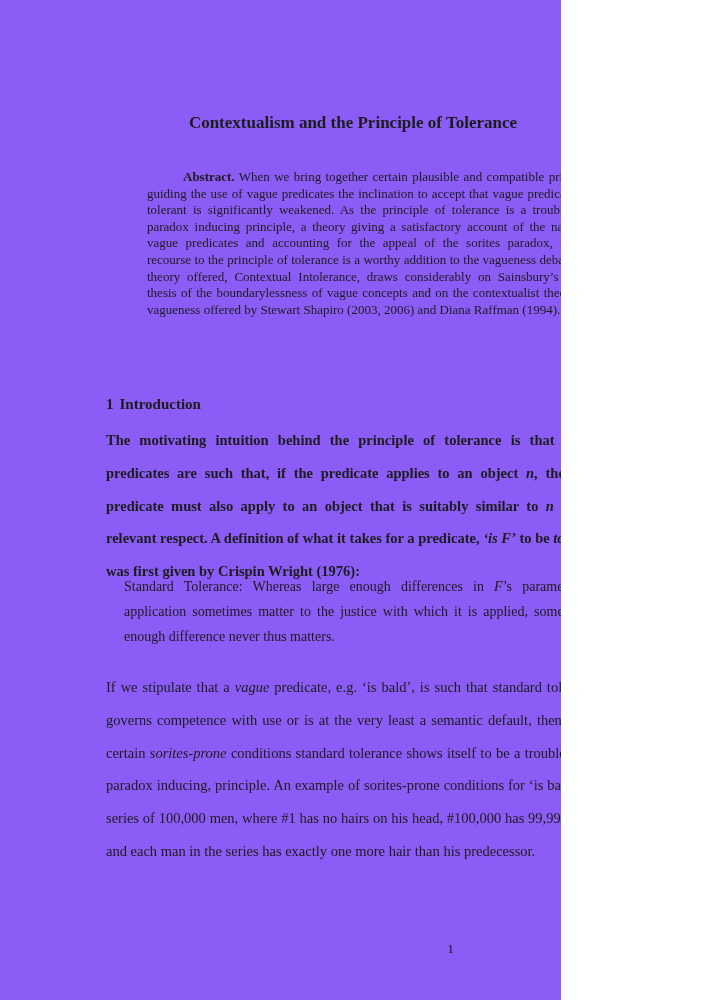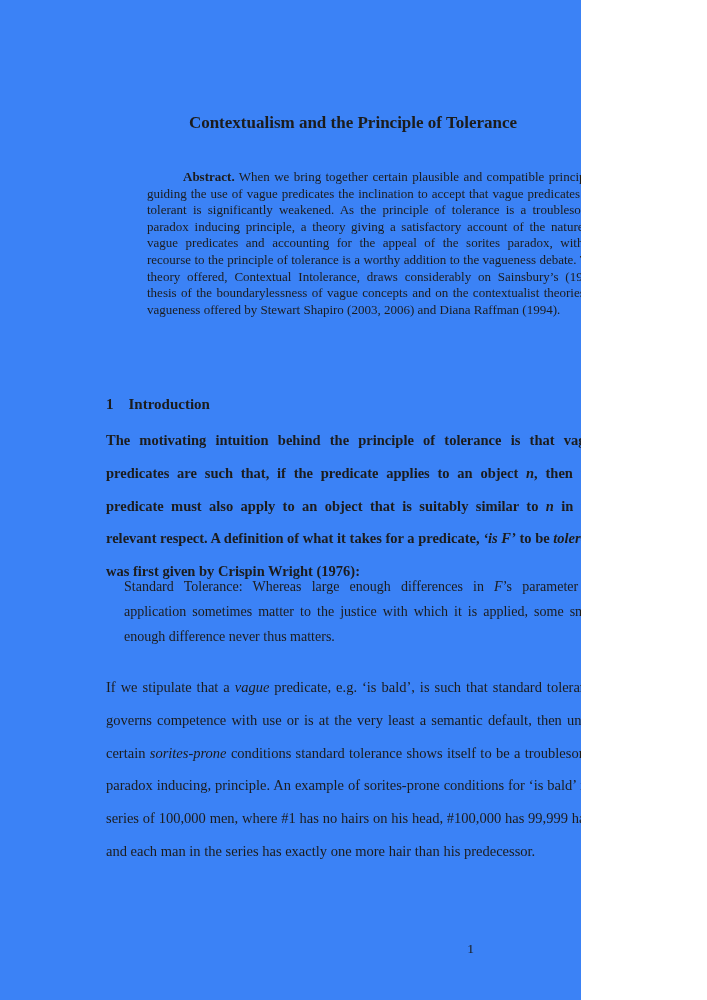--- a/index.html
+++ b/index.html
@@ -4,25 +4,24 @@
 <style>
   html, body {
     margin: 0;
     padding: 0;
     background: #ffffff;
   }
   .page {
     position: relative;
     width: 561px;
     height: 1000px;
-    background: #3b82f6;
+    background: #8b5cf6;
     font-family: "Liberation Serif", "DejaVu Serif", serif;
     color: #1c1c1c;
     overflow: hidden;
-    padding-left: 20px;
   }
   .title {
     position: absolute;
     left: 106px;
     top: 113px;
     width: 494px;
     margin: 0;
     font-size: 17px;
     font-weight: bold;
     text-align: center;
@@ -41,21 +40,21 @@
   .i { font-style: italic; }
   .heading {
     position: absolute;
     left: 106px;
     top: 395px;
     margin: 0;
     font-size: 15px;
     font-weight: bold;
     line-height: 1.2;
   }
-  .heading .hword { margin-left: 15px; }
+  .heading .hword { margin-left: 6px; }
   .body {
     position: absolute;
     left: 106px;
     width: 494px;
     margin: 0;
     font-size: 14.5px;
     line-height: 32.8px;
     text-align: justify;
   }
   .p1 { top: 424px; font-weight: bold; }

